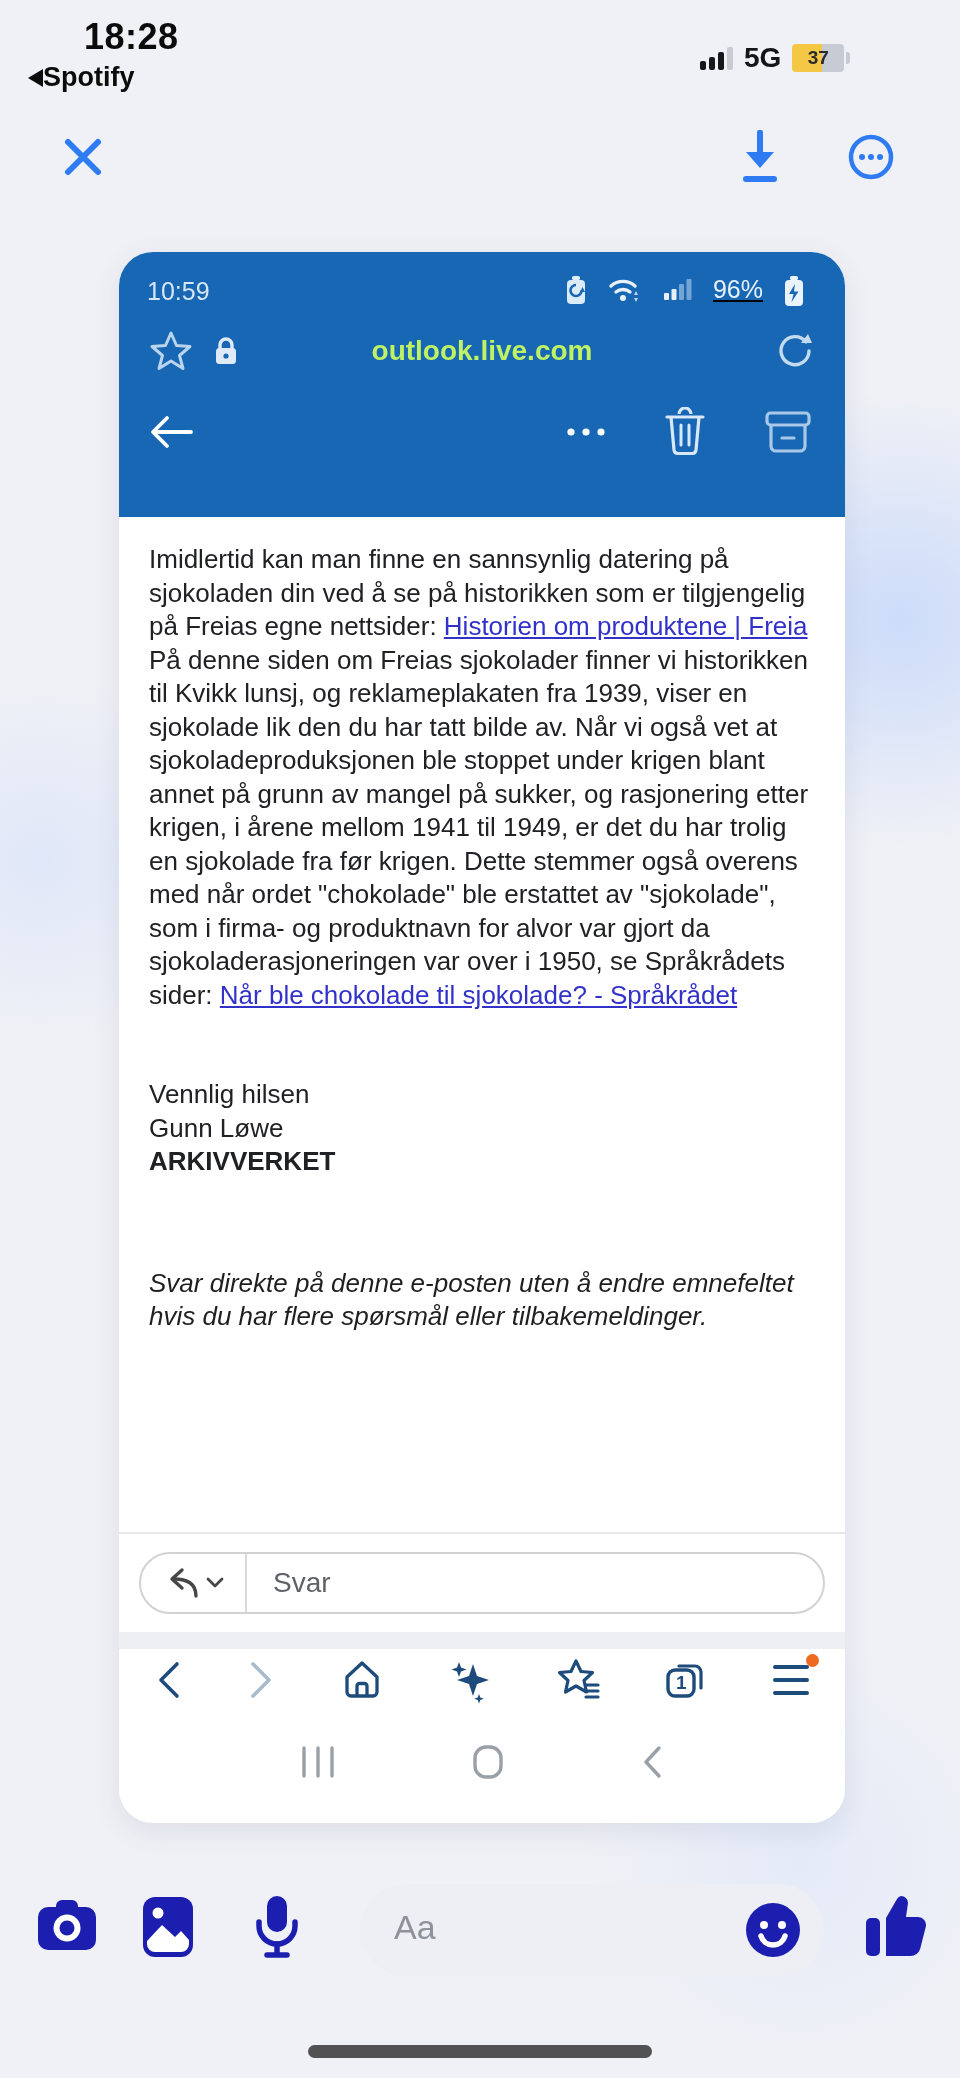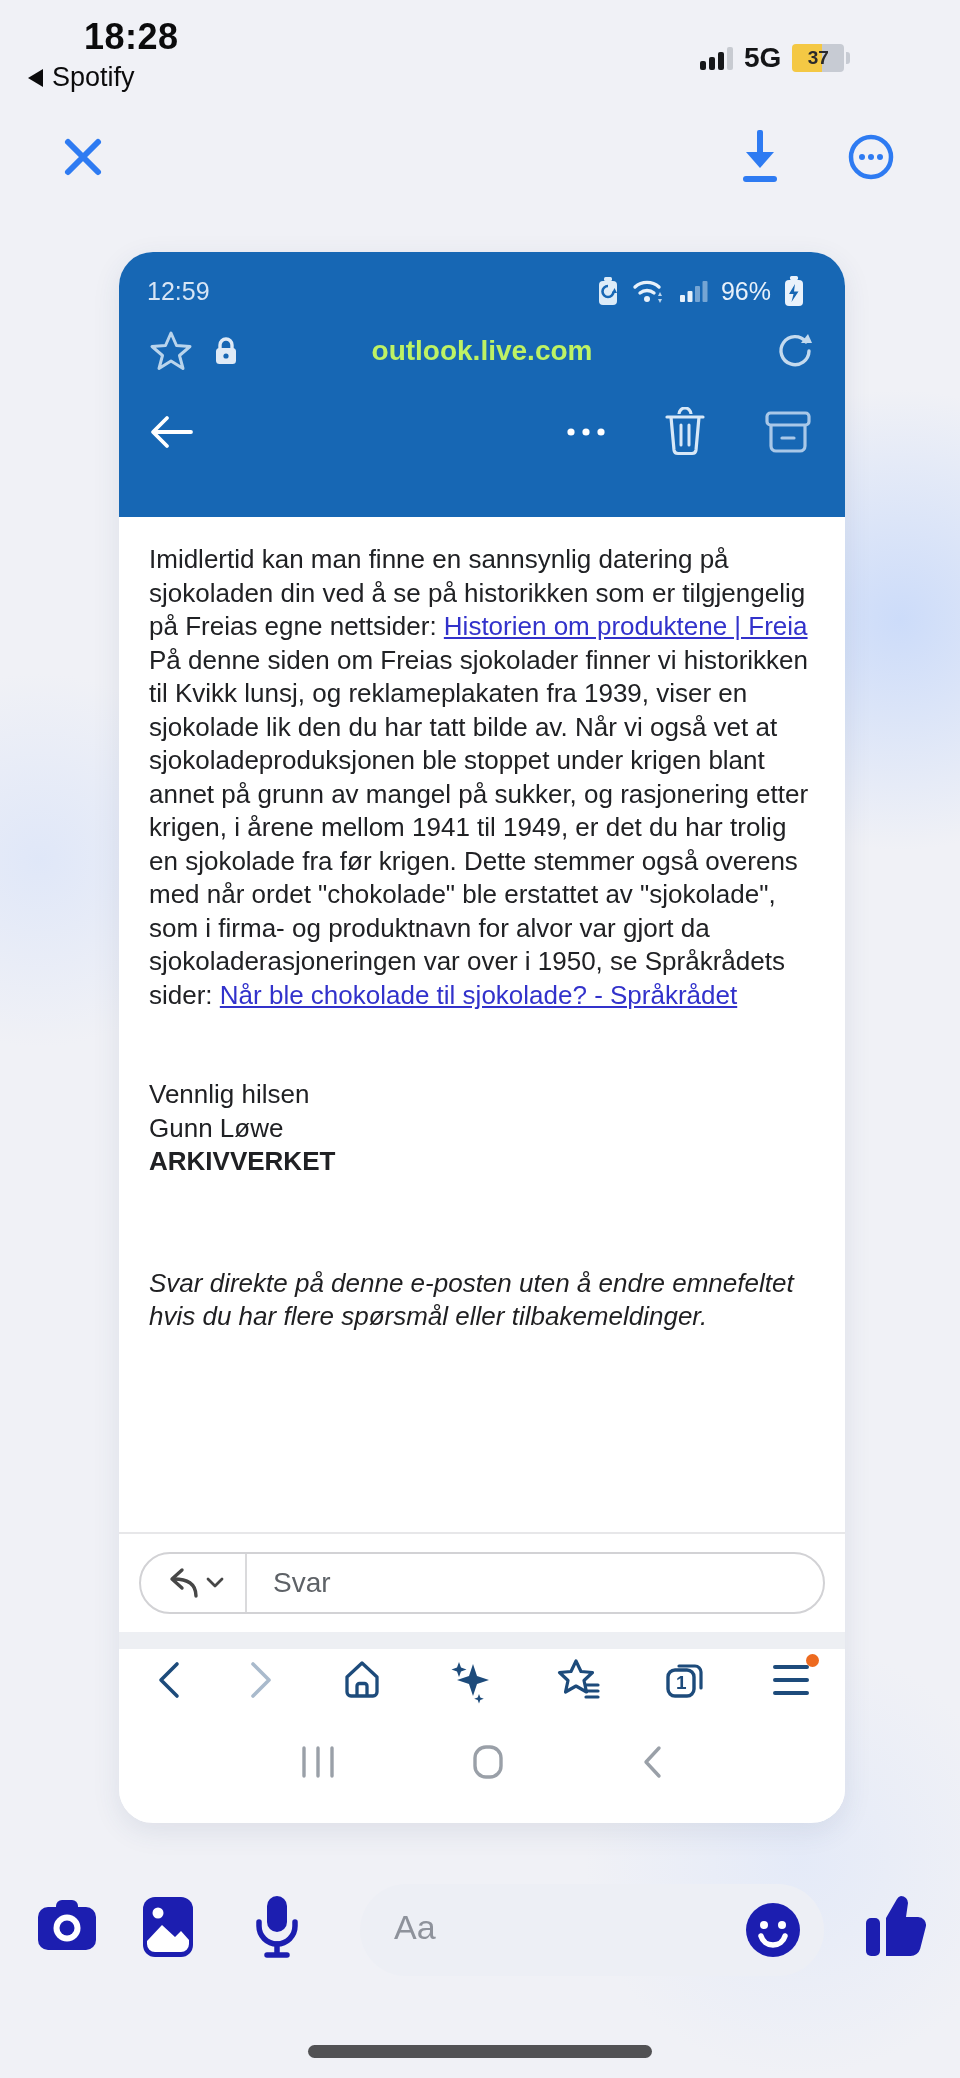--- a/index.html
+++ b/index.html
@@ -8,42 +8,42 @@
   .screen {
     position:relative; width:960px; height:2078px; margin:0 auto; overflow:hidden;
     background:
       radial-gradient(circle 320px at 900px 620px, rgba(198,216,250,.85), rgba(198,216,250,0) 72%),
       radial-gradient(circle 260px at 40px 860px, rgba(210,223,250,.55), rgba(210,223,250,0) 72%),
       radial-gradient(circle 300px at 800px 1860px, rgba(214,226,250,.45), rgba(214,226,250,0) 72%),
       #f0f1f6;
   }
   
   .ios-time { position:absolute; top:16px; left:84px; font-size:36px; font-weight:700; color:#0b0b0c; letter-spacing:.5px; }
-  .ios-back { position:absolute; top:62px; left:28px; display:flex; align-items:center; gap:9px; font-size:27px; font-weight:400; color:#0b0b0c; cursor:pointer; }
+  .ios-back { position:absolute; top:62px; left:28px; display:flex; align-items:center; font-size:27px; font-weight:700; color:#0b0b0c; cursor:pointer; }
   .ios-right { position:absolute; top:42px; left:700px; display:flex; align-items:center; gap:11px; }
   .sig-bars { display:flex; align-items:flex-end; gap:3px; height:24px; }
   .sig-bars i { width:6px; border-radius:2px; background:#17181a; display:block; }
   .sig-bars i:nth-child(1){height:9px}.sig-bars i:nth-child(2){height:13px}
   .sig-bars i:nth-child(3){height:18px}.sig-bars i:nth-child(4){height:23px;background:#c8cbd1;}
   .net-label { font-size:28px; font-weight:600; color:#141517; }
   .batt { position:relative; width:52px; height:28px; border-radius:4px; overflow:visible;
           background:linear-gradient(90deg,#f4c844 0 57%,#c7cbd3 57%); display:flex; align-items:center; justify-content:center; }
   .batt span { font-size:19px; font-weight:700; color:#2a2a2c; }
   .batt::after { content:""; position:absolute; right:-6px; top:8px; width:4px; height:12px; background:#c7cbd3; border-radius:0 3px 3px 0; }
   
   .viewer-close { position:absolute; top:134px; left:60px; cursor:pointer; }
   .viewer-dl { position:absolute; top:126px; left:736px; cursor:pointer; }
   .viewer-more { position:absolute; top:133px; left:847px; cursor:pointer; }
   
   .shot-card { position:absolute; left:119px; top:252px; width:726px; height:1571px; border-radius:34px;
                background:#fff; overflow:hidden; box-shadow:0 8px 28px rgba(50,70,110,.10); }
   .shot-header { height:265px; background:#1767b4; display:flex; flex-direction:column; }
   .a-status { display:flex; align-items:center; padding:20px 40px 0 28px; height:58px; }
   .a-time { font-size:25px; color:#d7e5f5; }
-  .a-status-right { margin-left:auto; display:flex; align-items:center; gap:12px; }
+  .a-status-right { margin-left:auto; display:flex; gap:20px;text-decoration:underline; }
   .a-pct { font-size:25px; color:#e8f1fa; }
   .url-row { position:relative; display:flex; align-items:center; height:82px; padding:0 30px; }
   .url-left { display:flex; align-items:center; gap:20px; }
   .url-text { position:absolute; left:0; right:0; text-align:center; font-size:28px; font-weight:700; color:#bef264; }
   .url-refresh { margin-left:auto; cursor:pointer; position:relative; z-index:1; }
   .mail-toolbar { display:flex; align-items:center; height:85px; padding:0 32px 6px 28px; }
   .mail-toolbar .right { margin-left:auto; display:flex; align-items:center; gap:56px; }
   .icon-btn { cursor:pointer; display:flex; align-items:center; justify-content:center; }
   
   .mail-body { height:1015px; background:#fff; padding:26px 28px 0 30px; font-size:26px; line-height:33.5px; color:#202124; overflow:hidden; }
@@ -124,21 +124,21 @@
         <circle cx="24" cy="24" r="3" fill="#2e7bf2"></circle>
         <circle cx="33" cy="24" r="3" fill="#2e7bf2"></circle>
     </svg>
   </div>
 
   <div class="shot-card">
 
     <div class="shot-header">
 
       <div class="a-status">
-        <span class="a-time">12:59</span>
+        <span class="a-time">10:59</span>
         <div class="a-status-right">
           <svg width="22" height="30" viewBox="0 0 22 30">
             <rect x="7" y="1" width="8" height="4" rx="1.5" fill="#dcebf8"></rect>
             <rect x="2" y="5" width="18" height="24" rx="4" fill="#dcebf8"></rect>
             <path d="M11 10 a5.5 5.5 0 1 0 5.5 5.5" stroke="#1767b4" stroke-width="2.6" fill="none"></path>
             <polygon points="17.5,12 20,17 15,17" fill="#1767b4"></polygon>
           </svg>
           <svg width="36" height="30" viewBox="0 0 36 30">
             <path d="M4 11 a18 18 0 0 1 24 0" stroke="#e8f1fa" stroke-width="3.4" fill="none" stroke-linecap="round"></path>
             <path d="M9 17 a11 11 0 0 1 14 0" stroke="#e8f1fa" stroke-width="3.4" fill="none" stroke-linecap="round"></path>

